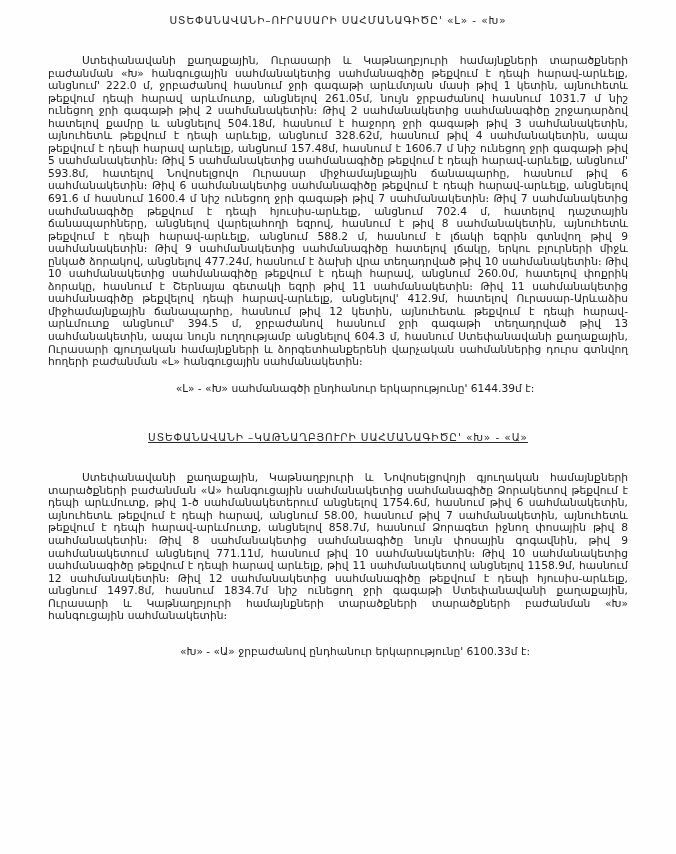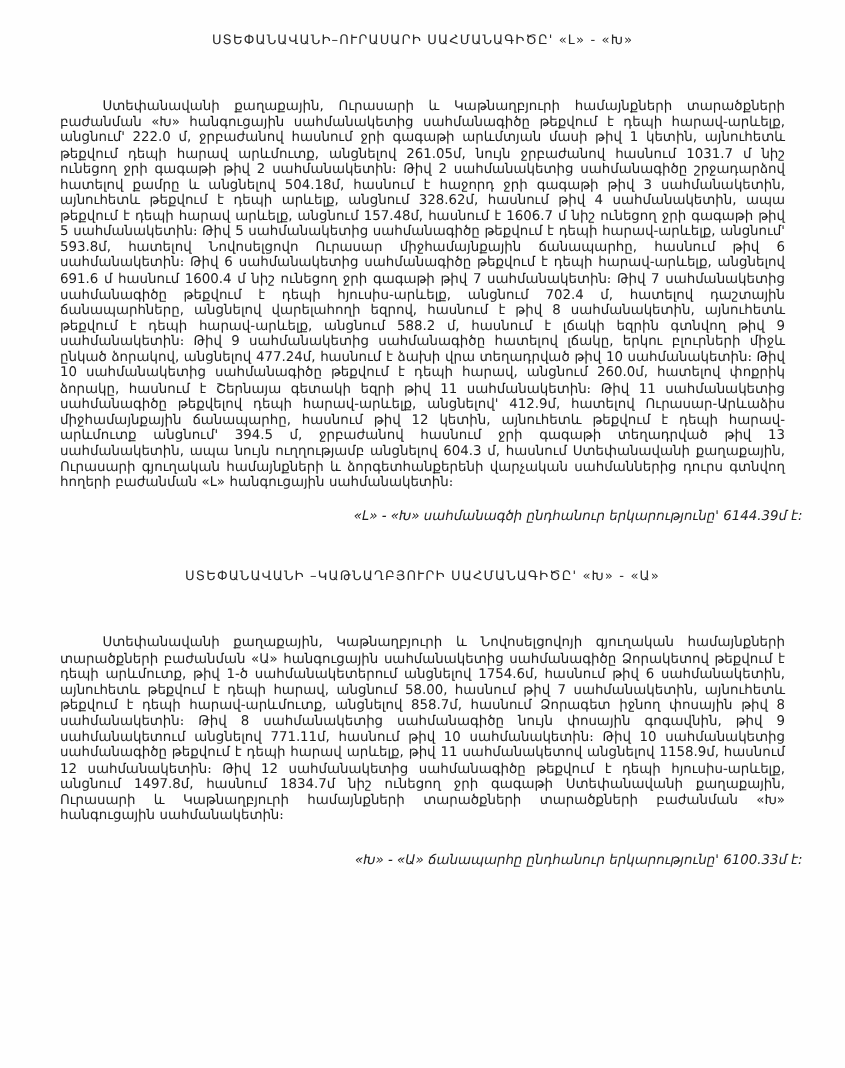--- a/index.html
+++ b/index.html
@@ -22,25 +22,25 @@
     background: #fefefe;
     box-sizing: border-box;
     padding: 10px 34px 0 34px;
   }
   .section-heading {
     text-align: center;
     font-size: 10.5px;
     letter-spacing: 0.9px;
     font-weight: 400;
     color: #2a2a2a;
-    margin: 12px;
+    margin: 0;
     padding: 4px 0 2px 0;
     white-space: nowrap;
   }
-  .heading-gap-top { margin-top: 6px; }
+  .heading-gap-top { margin-top: 6px; text-decoration: underline; }
   .body-par {
     font-size: 10.7px;
     line-height: 12.55px;
     text-align: justify;
     text-indent: 34px;
     margin: 14px;
     padding: 0;
     color: #1f1f1f;
     text-justify: inter-word;
     word-spacing: 0.2px;
@@ -49,22 +49,21 @@
   .par-spacer-sm { height: 9px; }
   .par-spacer-md { height: 13px; }
   .par-spacer-lg { height: 26px; }
   .total-line {
     font-size: 10.7px;
     line-height: 12.55px;
     text-indent: 34px;
     margin: 0;
     padding: 0;
     color: #1f1f1f;
-    text-align: right;
-    font-style: italic;
+    text-align: center;
   }
   .sect {
     display: block;
   }
 </style>
 </head>
 <body>
 
 <div class="page">
 
@@ -82,16 +81,16 @@
 
   <div class="sect">
     <h2 class="section-heading heading-gap-top">ՍՏԵՓԱՆԱՎԱՆԻ –ԿԱԹՆԱՂԲՅՈՒՐԻ ՍԱՀՄԱՆԱԳԻԾԸ' «Խ» - «Ա»</h2>
 
     <div class="par-spacer-md"></div>
 
     <p class="body-par">Ստեփանավանի քաղաքային, Կաթնաղբյուրի և Նովոսելցովոյի գյուղական համայնքների տարածքների բաժանման «Ա» հանգուցային սահմանակետից սահմանագիծը Ձորակետով թեքվում է դեպի արևմուտք, թիվ 1-ծ սահմանակետերում անցնելով 1754.6մ, հասնում թիվ 6 սահմանակետին, այնուհետև թեքվում է դեպի հարավ, անցնում 58.00, հասնում թիվ 7 սահմանակետին, այնուհետև թեքվում է դեպի հարավ-արևմուտք, անցնելով 858.7մ, հասնում Ձորագետ իջնող փոսային թիվ 8 սահմանակետին։ Թիվ 8 սահմանակետից սահմանագիծը նույն փոսային գոգավնին, թիվ 9 սահմանակետում անցնելով 771.11մ, հասնում թիվ 10 սահմանակետին։ Թիվ 10 սահմանակետից սահմանագիծը թեքվում է դեպի հարավ արևելք, թիվ 11 սահմանակետով անցնելով 1158.9մ, հասնում 12 սահմանակետին։ Թիվ 12 սահմանակետից սահմանագիծը թեքվում է դեպի հյուսիս-արևելք, անցնում 1497.8մ, հասնում 1834.7մ նիշ ունեցող ջրի գագաթի Ստեփանավանի քաղաքային, Ուրասարի և Կաթնաղբյուրի համայնքների տարածքների տարածքների բաժանման «Խ» հանգուցային սահմանակետին։</p>
 
     <div class="par-spacer-sm"></div>
 
-    <p class="total-line">«Խ» - «Ա» ճանապարհը ընդհանուր երկարությունը' 6100.33մ է:</p>
+    <p class="total-line">«Խ» - «Ա» ջրբաժանով ընդհանուր երկարությունը' 6100.33մ է:</p>
   </div>
 
 </div>
 
 </body></html>

